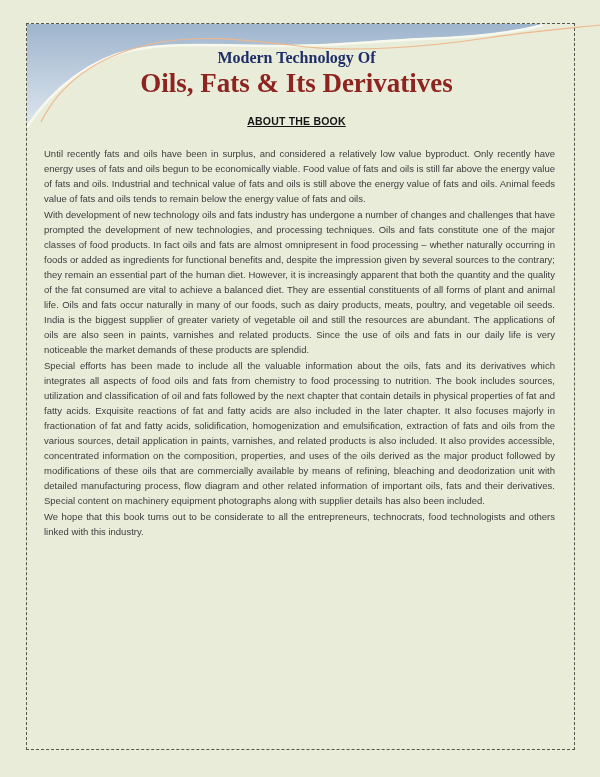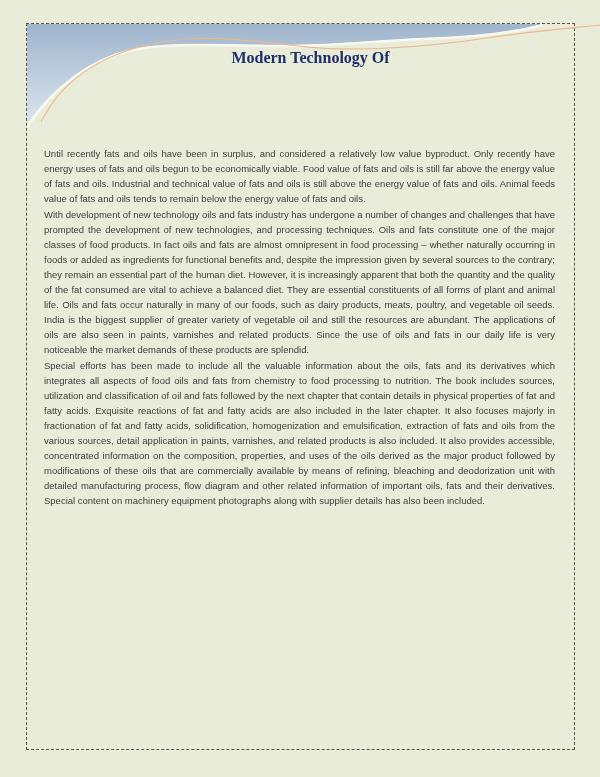--- a/index.html
+++ b/index.html
@@ -23,21 +23,21 @@
   .wave-svg {
     position: absolute;
     left: 27px;
     top: 24px;
     width: 573px;
     height: 130px;
     display: block;
   }
   .header-text {
     position: absolute;
-    left: 36px;
+    left: 22px;
     top: 49px;
     width: 549px;
     text-align: center;
     font-family: "Liberation Serif", serif;
   }
   .title-prefix {
     font-size: 16px;
     font-weight: bold;
     color: #1f2d69;
     line-height: 18px;
@@ -82,19 +82,22 @@
       <stop offset="1" stop-color="#dde6ee"></stop>
     </linearGradient>
   </defs>
   <path d="M0,0 L516,0 C478,10 436,13 396,14 C336,17 306,21 256,21 C196,21 146,17 106,25 C66,33 26,62 0,102 Z" fill="url(#waveBlue)"></path>
   <path d="M516,1 C478,11 436,14 396,15 C336,18 306,22 256,22 C196,22 146,18 106,26 C66,34 26,63 0,103" fill="none" stroke="#f7f9ef" stroke-width="2.5"></path>
   <path d="M14,98 C34,58 70,33 120,21 C170,9 220,16 280,23 C330,28 400,23 460,14 C500,8 545,4 573,1" fill="none" stroke="#eeb88c" stroke-width="1.2"></path>
 </svg>
 
 <div class="header-text">
   <div class="title-prefix">Modern Technology Of</div>
+  <div class="book-title">Oils, Fats &amp; Its Derivatives</div>
+  <div class="section-heading">ABOUT THE BOOK</div>
 </div>
 
 <div class="body-text">
   <p>Until recently fats and oils have been in surplus, and considered a relatively low value byproduct. Only recently have energy uses of fats and oils begun to be economically viable. Food value of fats and oils is still far above the energy value of fats and oils. Industrial and technical value of fats and oils is still above the energy value of fats and oils. Animal feeds value of fats and oils tends to remain below the energy value of fats and oils.</p>
   <p>With development of new technology oils and fats industry has undergone a number of changes and challenges that have prompted the development of new technologies, and processing techniques. Oils and fats constitute one of the major classes of food products. In fact oils and fats are almost omnipresent in food processing – whether naturally occurring in foods or added as ingredients for functional benefits and, despite the impression given by several sources to the contrary; they remain an essential part of the human diet. However, it is increasingly apparent that both the quantity and the quality of the fat consumed are vital to achieve a balanced diet. They are essential constituents of all forms of plant and animal life. Oils and fats occur naturally in many of our foods, such as dairy products, meats, poultry, and vegetable oil seeds. India is the biggest supplier of greater variety of vegetable oil and still the resources are abundant. The applications of oils are also seen in paints, varnishes and related products. Since the use of oils and fats in our daily life is very noticeable the market demands of these products are splendid.</p>
   <p>Special efforts has been made to include all the valuable information about the oils, fats and its derivatives which integrates all aspects of food oils and fats from chemistry to food processing to nutrition. The book includes sources, utilization and classification of oil and fats followed by the next chapter that contain details in physical properties of fat and fatty acids. Exquisite reactions of fat and fatty acids are also included in the later chapter. It also focuses majorly in fractionation of fat and fatty acids, solidification, homogenization and emulsification, extraction of fats and oils from the various sources, detail application in paints, varnishes, and related products is also included. It also provides accessible, concentrated information on the composition, properties, and uses of the oils derived as the major product followed by modifications of these oils that are commercially available by means of refining, bleaching and deodorization unit with detailed manufacturing process, flow diagram and other related information of important oils, fats and their derivatives. Special content on machinery equipment photographs along with supplier details has also been included.</p>
+  <p>We hope that this book turns out to be considerate to all the entrepreneurs, technocrats, food technologists and others linked with this industry.</p>
 </div>
 
 </body></html>

